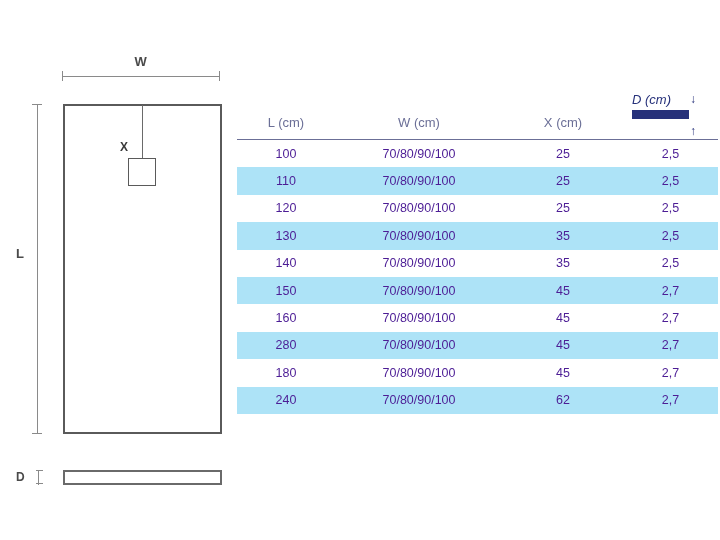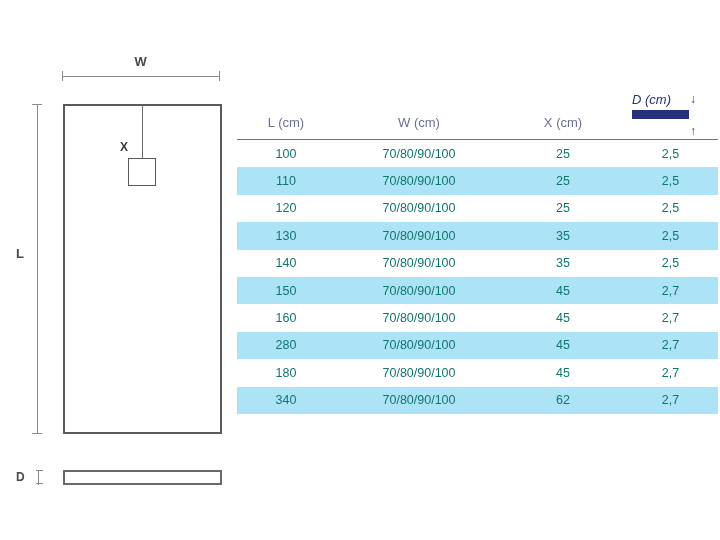--- a/index.html
+++ b/index.html
@@ -187,21 +187,21 @@
     padding: 0 0 9px 0;
     text-align: center;
     vertical-align: bottom;
     height: 38px;
   }
   table.spec thead tr {
     border-bottom: 1.6px solid #6b6f97;
   }
   table.spec td {
     font-size: 12.5px;
-    color: #0f766e;
+    color: #4c1d95;
     text-align: center;
     height: 27.4px;
     padding: 0;
     font-weight: 500;
   }
   table.spec tbody tr.striped {
     background: #ade3f7;
   }
   table.spec tbody tr.striped td {
     font-weight: normal;
@@ -309,20 +309,20 @@
           <td>45</td>
           <td>2,7</td>
         </tr>
         <tr>
           <td>180</td>
           <td>70/80/90/100</td>
           <td>45</td>
           <td>2,7</td>
         </tr>
         <tr class="striped">
-          <td>340</td>
+          <td>240</td>
           <td>70/80/90/100</td>
           <td>62</td>
           <td>2,7</td>
         </tr>
       </tbody>
   </table>
 </div>
 
 </body></html>

